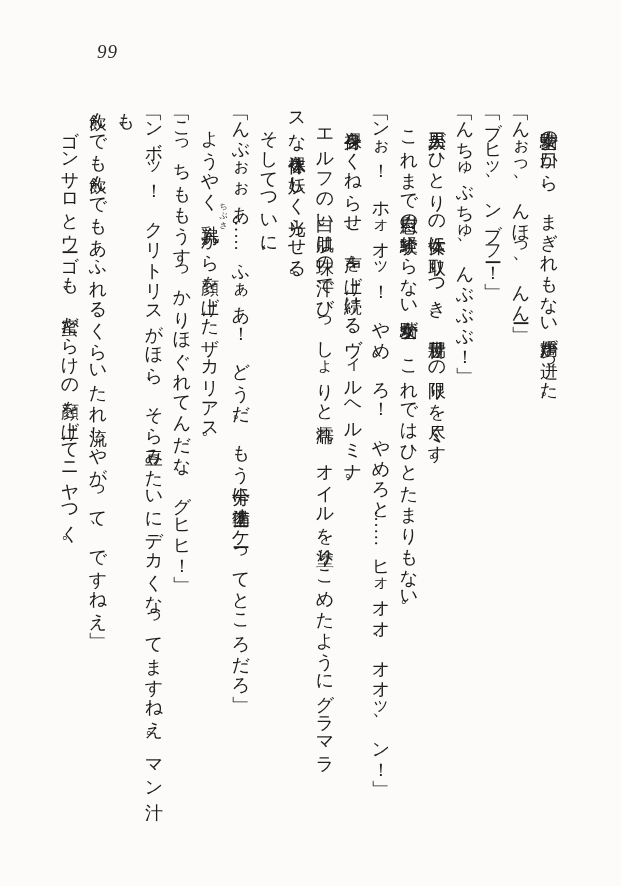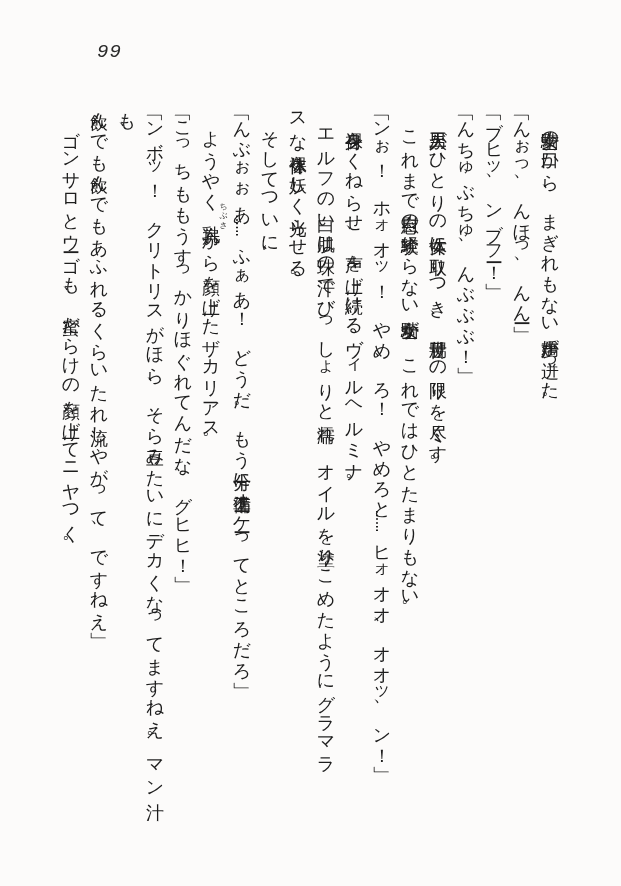--- a/index.html
+++ b/index.html
@@ -6,21 +6,21 @@
     margin: 0;
     padding: 0;
     background: #ffffff;
   }
   .page {
     position: relative;
     width: 621px;
     height: 886px;
     background: #fcfbfa;
     overflow: hidden;
-    font-family: Liberation Mono, monospace;
+    font-family: Liberation Serif, serif;
     color: #1d1d1d;
   }
   .page-number {
     position: absolute;
     top: 41px;
     left: 97px;
     font-size: 19px;
     font-style: italic;
     letter-spacing: 1px;
     color: #2b2b2b;

